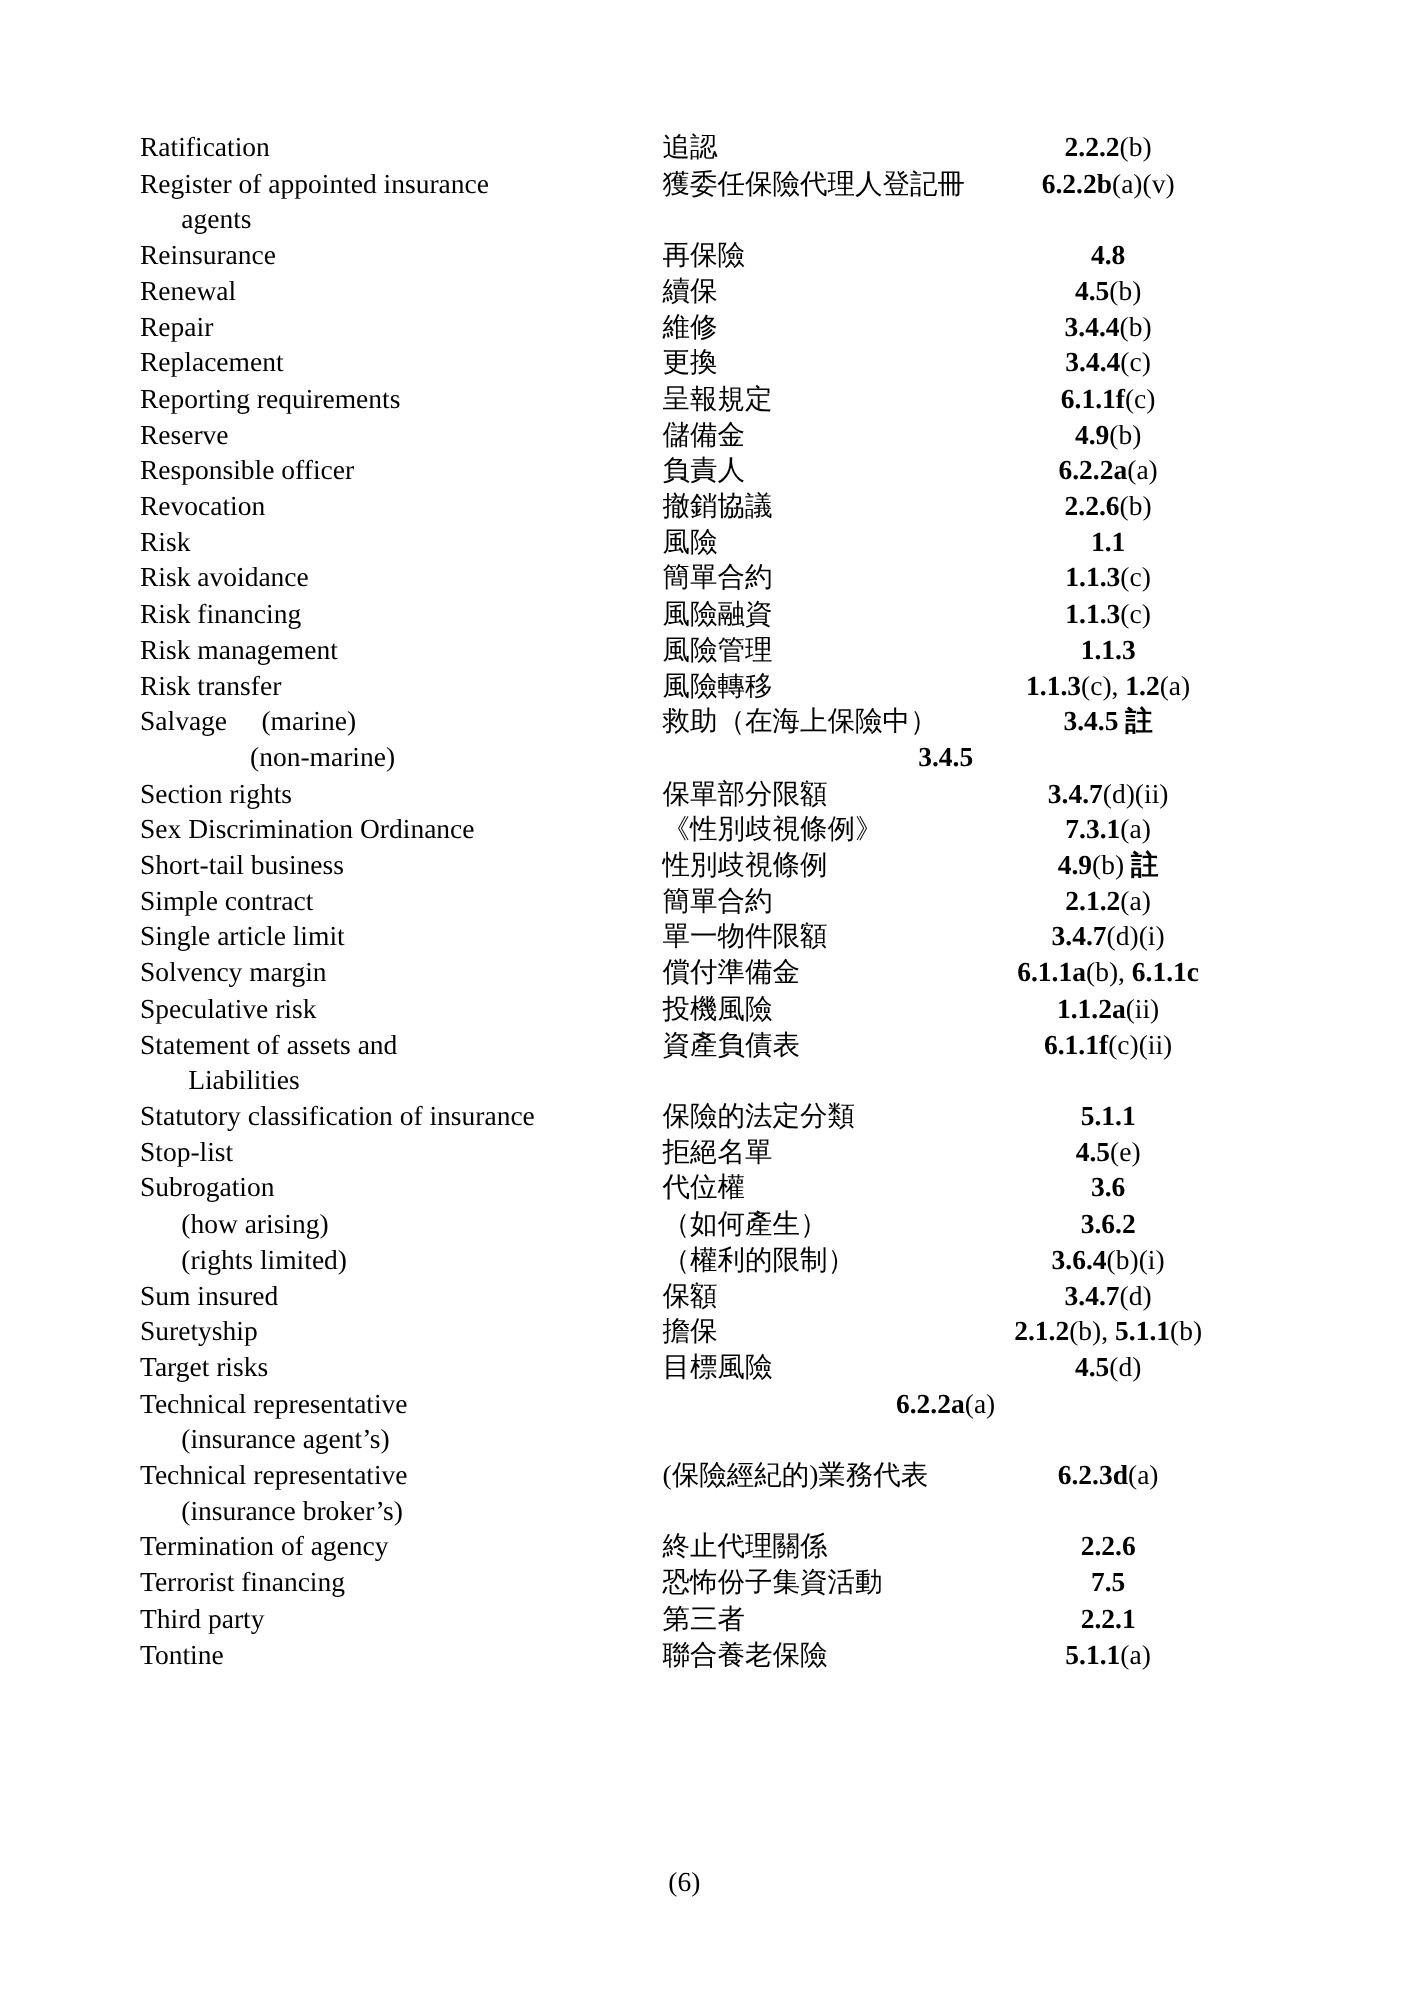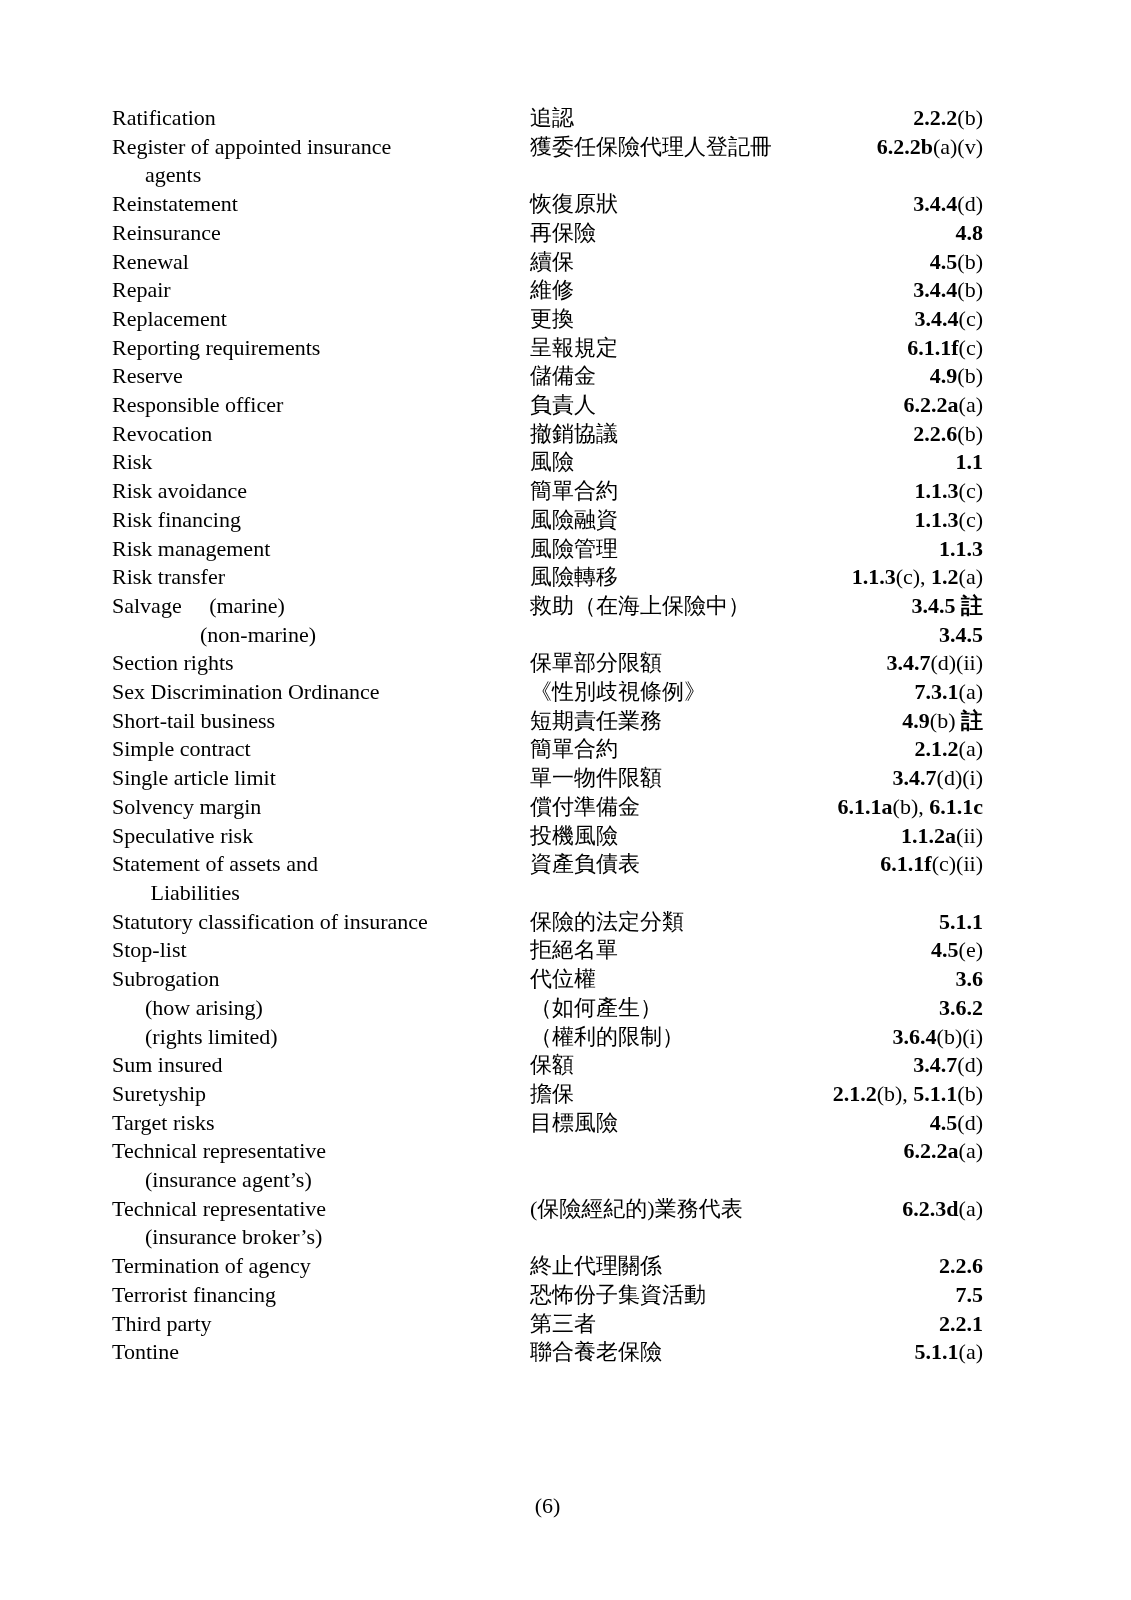--- a/index.html
+++ b/index.html
@@ -33,21 +33,21 @@
     flex: 0 0 418px;
     white-space: pre-wrap;
   }
   .zh {
     width: 260px;
     flex: 0 0 260px;
     white-space: pre-wrap;
   }
   .ref {
     flex: 1 1 auto;
-    text-align: right;
+    text-align: center;
     white-space: pre;
   }
   .ref .ref-bold { font-weight: bold; }
   .ref .ref-normal { font-weight: normal; }
   .footer {
     position: absolute;
     top: 1492px;
     left: 112px;
     width: 871px;
     text-align: center;
@@ -69,25 +69,20 @@
     <span class="zh">獲委任保險代理人登記冊</span>
     <span class="ref"><span class="ref-bold">6.2.2b</span><span class="ref-normal">(a)</span><span class="ref-normal">(v)</span></span>
   </div>
 
   <div class="row">
     <span class="en">      agents</span>
     <span class="zh"></span>
     <span class="ref"></span>
   </div>
 
-  <div class="row">
-    <span class="en">Reinstatement</span>
-    <span class="zh">恢復原狀</span>
-    <span class="ref"><span class="ref-bold">3.4.4</span><span class="ref-normal">(d)</span></span>
-  </div>
 
 
   <div class="row">
     <span class="en">Reinsurance</span>
     <span class="zh">再保險</span>
     <span class="ref"><span class="ref-bold">4.8</span></span>
   </div>
 
   <div class="row">
     <span class="en">Renewal</span>
@@ -179,21 +174,21 @@
   </div>
 
   <div class="row">
     <span class="en">Sex Discrimination Ordinance</span>
     <span class="zh">《性別歧視條例》</span>
     <span class="ref"><span class="ref-bold">7.3.1</span><span class="ref-normal">(a)</span></span>
   </div>
 
   <div class="row">
     <span class="en">Short-tail business</span>
-    <span class="zh">短期責任業務</span>
+    <span class="zh">性別歧視條例</span>
     <span class="ref"><span class="ref-bold">4.9</span><span class="ref-normal">(b)</span><span class="ref-bold"> 註</span></span>
   </div>
 
   <div class="row">
     <span class="en">Simple contract</span>
     <span class="zh">簡單合約</span>
     <span class="ref"><span class="ref-bold">2.1.2</span><span class="ref-normal">(a)</span></span>
   </div>
 
   <div class="row">

